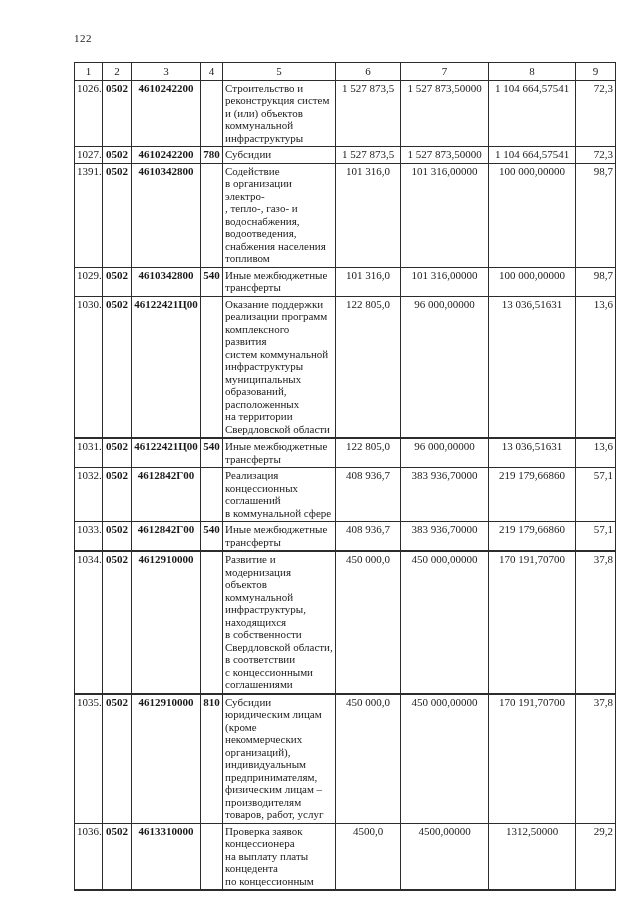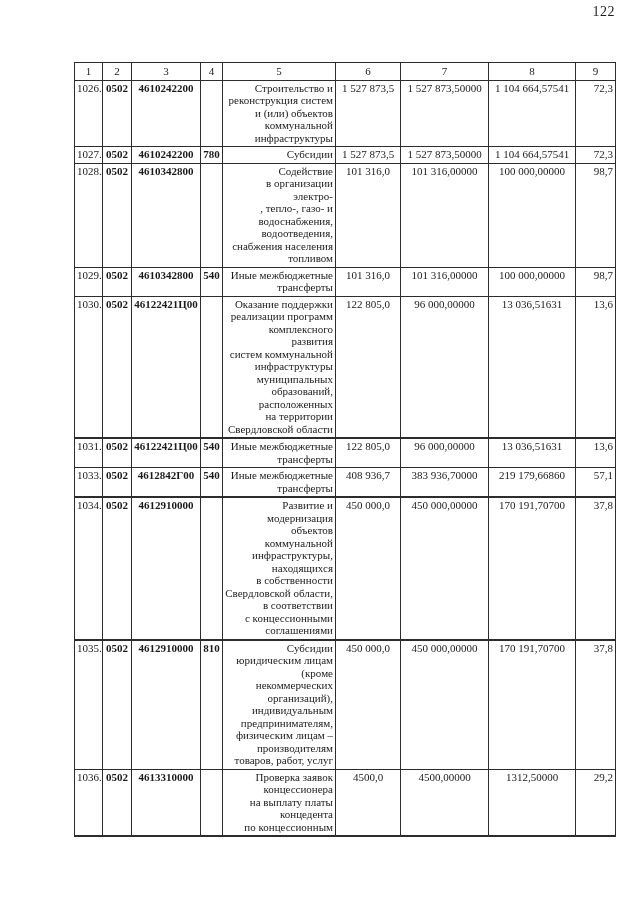--- a/index.html
+++ b/index.html
@@ -11,25 +11,25 @@
     width: 640px;
     height: 905px;
     position: relative;
     overflow: hidden;
     font-family: "Liberation Serif", "DejaVu Serif", serif;
     color: #1b1b1b;
     -webkit-font-smoothing: antialiased;
   }
   .page-number {
     position: absolute;
-    top: 4px;
+    top: 32px;
     left: 74px;
     width: 541px;
-    text-align: right;
-    font-size: 14px;
+    text-align: left;
+    font-size: 11px;
     letter-spacing: 0.5px;
   }
   table.budget {
     position: absolute;
     top: 62px;
     left: 74px;
     width: 541px;
     border-collapse: collapse;
     table-layout: fixed;
     font-size: 11px;
@@ -43,21 +43,21 @@
     overflow: hidden;
   }
   table.budget th {
     font-weight: normal;
     font-size: 11px;
     text-align: center;
     padding: 2px 0 2px 0;
   }
   td.idx  { text-align: center;  padding-left: 2px; white-space: nowrap; }
   td.ctr  { text-align: center; white-space: nowrap; font-weight: bold; }
-  td.txt  { text-align: right; white-space: pre-line; padding-left: 3px; padding-right: 2px; }
+  td.txt  { text-align: left; white-space: pre-line; padding-left: 3px; padding-right: 2px; }
   td.amt  { text-align: center; white-space: nowrap; padding-right: 6px; }
   td.pct  { text-align: right; white-space: nowrap; }
   tr.bt2 td { border-top-width: 2px; margin-top: 27px; }
   tr:last-child td { border-bottom-width: 2px; }
 </style>
 </head>
 <body>
 
 <div class="page-number">122</div>
 
@@ -107,21 +107,21 @@
       <td class="ctr">0502</td>
       <td class="ctr">4610242200</td>
       <td class="ctr">780</td>
       <td class="txt">Субсидии</td>
       <td class="amt">1 527 873,5</td>
       <td class="amt">1 527 873,50000</td>
       <td class="amt">1 104 664,57541</td>
       <td class="pct">72,3</td>
     </tr>
     <tr>
-      <td class="idx">1028.</td>
+      <td class="idx">1391.</td>
       <td class="ctr">0502</td>
       <td class="ctr">4610342800</td>
       <td class="ctr"></td>
       <td class="txt">Содействие
 в организации электро-
 , тепло-, газо- и
 водоснабжения,
 водоотведения,
 снабжения населения
 топливом</td>
@@ -166,20 +166,34 @@
       <td class="idx">1031.</td>
       <td class="ctr">0502</td>
       <td class="ctr">46122421Ц00</td>
       <td class="ctr">540</td>
       <td class="txt">Иные межбюджетные
 трансферты</td>
       <td class="amt">122 805,0</td>
       <td class="amt">96 000,00000</td>
       <td class="amt">13 036,51631</td>
       <td class="pct">13,6</td>
+    </tr>
+    <tr>
+      <td class="idx">1032.</td>
+      <td class="ctr">0502</td>
+      <td class="ctr">4612842Г00</td>
+      <td class="ctr"></td>
+      <td class="txt">Реализация
+концессионных
+соглашений
+в коммунальной сфере</td>
+      <td class="amt">408 936,7</td>
+      <td class="amt">383 936,70000</td>
+      <td class="amt">219 179,66860</td>
+      <td class="pct">57,1</td>
     </tr>
     <tr>
       <td class="idx">1033.</td>
       <td class="ctr">0502</td>
       <td class="ctr">4612842Г00</td>
       <td class="ctr">540</td>
       <td class="txt">Иные межбюджетные
 трансферты</td>
       <td class="amt">408 936,7</td>
       <td class="amt">383 936,70000</td>

